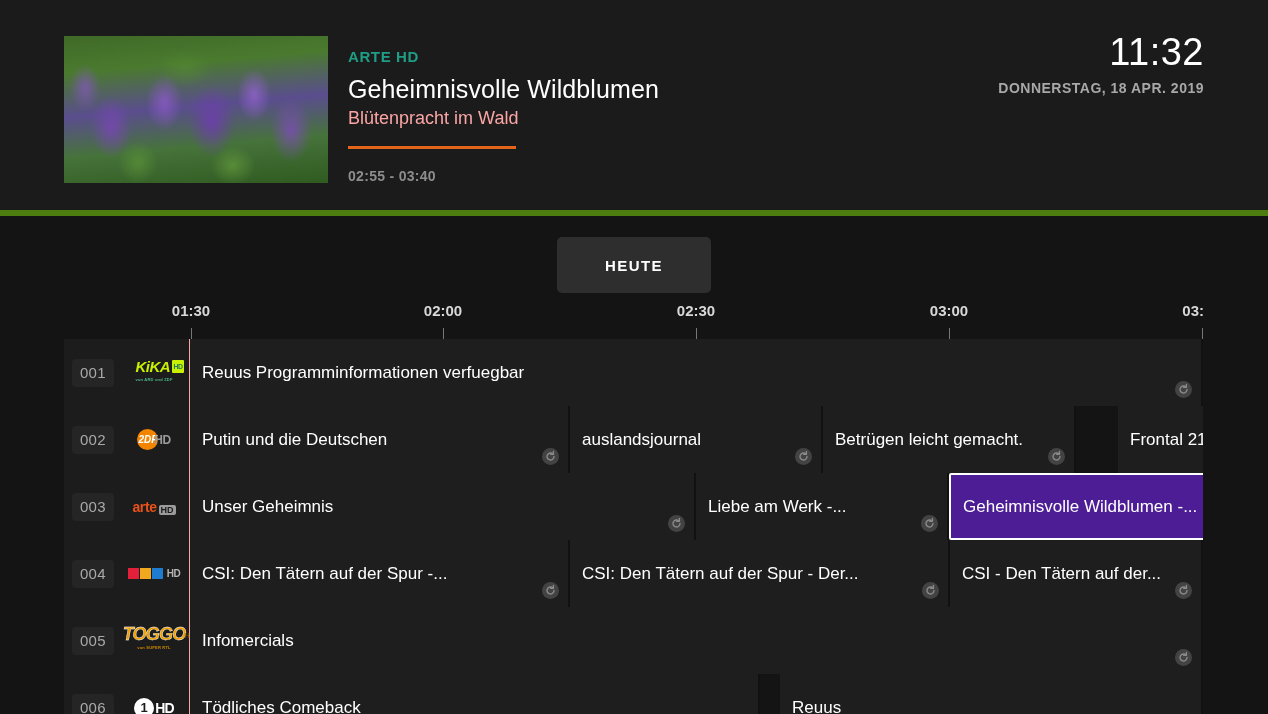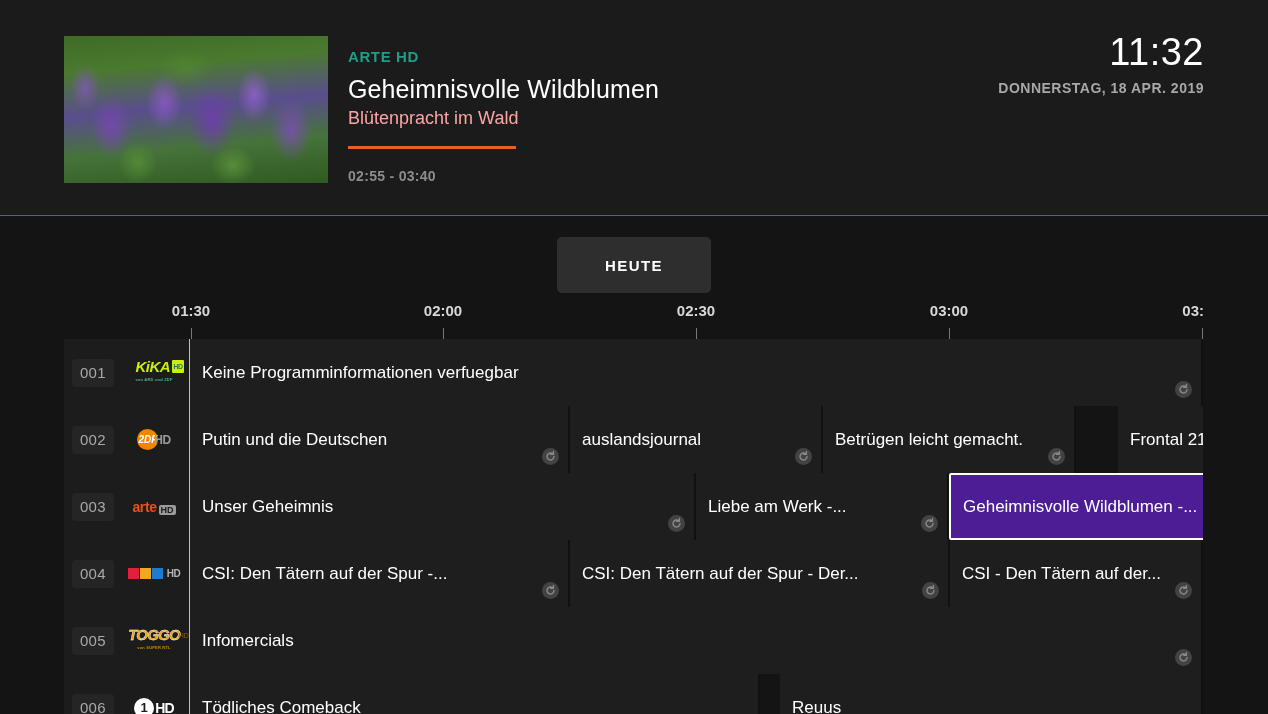--- a/index.html
+++ b/index.html
@@ -9,21 +9,21 @@
     font-family: "Liberation Sans", sans-serif;
     overflow: hidden;
     color: #ffffff;
   }
 
   
   .header {
     position: relative;
     height: 216px;
     background: #1b1b1b;
-    border-bottom: 1px solid #4d7c0f;
+    border-bottom: 6px solid #4d7c0f;
     padding-left: 37px;
   }
   .hdr-thumb {
     position: absolute;
     left: 64px; top: 36px;
     width: 264px; height: 147px;
     background:
       radial-gradient(ellipse 30px 45px at 18% 62%, rgba(120,70,180,.85), transparent 70%),
       radial-gradient(ellipse 26px 40px at 38% 45%, rgba(140,90,200,.8), transparent 70%),
       radial-gradient(ellipse 34px 52px at 56% 58%, rgba(110,60,175,.88), transparent 70%),
@@ -203,21 +203,21 @@
   }
   .lg-rtl .b1 { background: #e2203a; }
   .lg-rtl .b2 { background: #f0a81e; }
   .lg-rtl .b3 { background: #1d7cd0; }
   .lg-rtl .hd {
     margin-left: 3px; font-size: 10px; font-weight: bold; color: #b4b4b4;
     letter-spacing: -.4px;
   }
   .lg-toggo { position: relative; line-height: 13px; text-align: center; }
   .lg-toggo .word {
-    font-size: 15px; font-weight: bold; font-style: italic;
+    font-size: 18px; font-weight: bold; font-style: italic;
     color: #f0a000; letter-spacing: -.8px;
     -webkit-text-stroke: .4px #ffffff;
   }
   .lg-toggo .sub {
     display: block; font-size: 4px; font-weight: bold;
     color: #d08800; letter-spacing: .2px; font-style: normal;
   }
   .lg-toggo .hd {
     position: absolute; right: -9px; top: 1px;
     font-size: 7px; color: #8a6000; font-style: normal;
@@ -308,21 +308,21 @@
 <div class="grid" id="grid">
     <div class="row">
       <div class="row-chan">
         <div class="chan-num">001</div>
         <div class="chan-logo">
           <span class="lg-kika">KiKA<span class="hd">HD</span><span class="sub">von ARD und ZDF</span></span>
         </div>
       </div>
       <div class="cells">
         <div class="cell" style="left: 0px; width: 1013px;">
-          <span class="cell-title">Keine Programminformationen verfuegbar</span>
+          <span class="cell-title">Reuus Programminformationen verfuegbar</span>
           <span class="replay-icon">
             <svg width="17" height="17" viewBox="0 0 17 17">
               <circle cx="8.5" cy="8.5" r="8.5" fill="#4a4a4a"></circle>
               <path d="M12 8.5a3.5 3.5 0 1 1-1.1-2.55" fill="none" stroke="#9d9d9d" stroke-width="1.4" stroke-linecap="round"></path>
               <path d="M11.4 3.4 L11.4 6.3 L8.6 6.3" fill="none" stroke="#9d9d9d" stroke-width="1.4" stroke-linecap="round" stroke-linejoin="round"></path>
             </svg>
           </span>
         </div>
       </div>
     </div>

